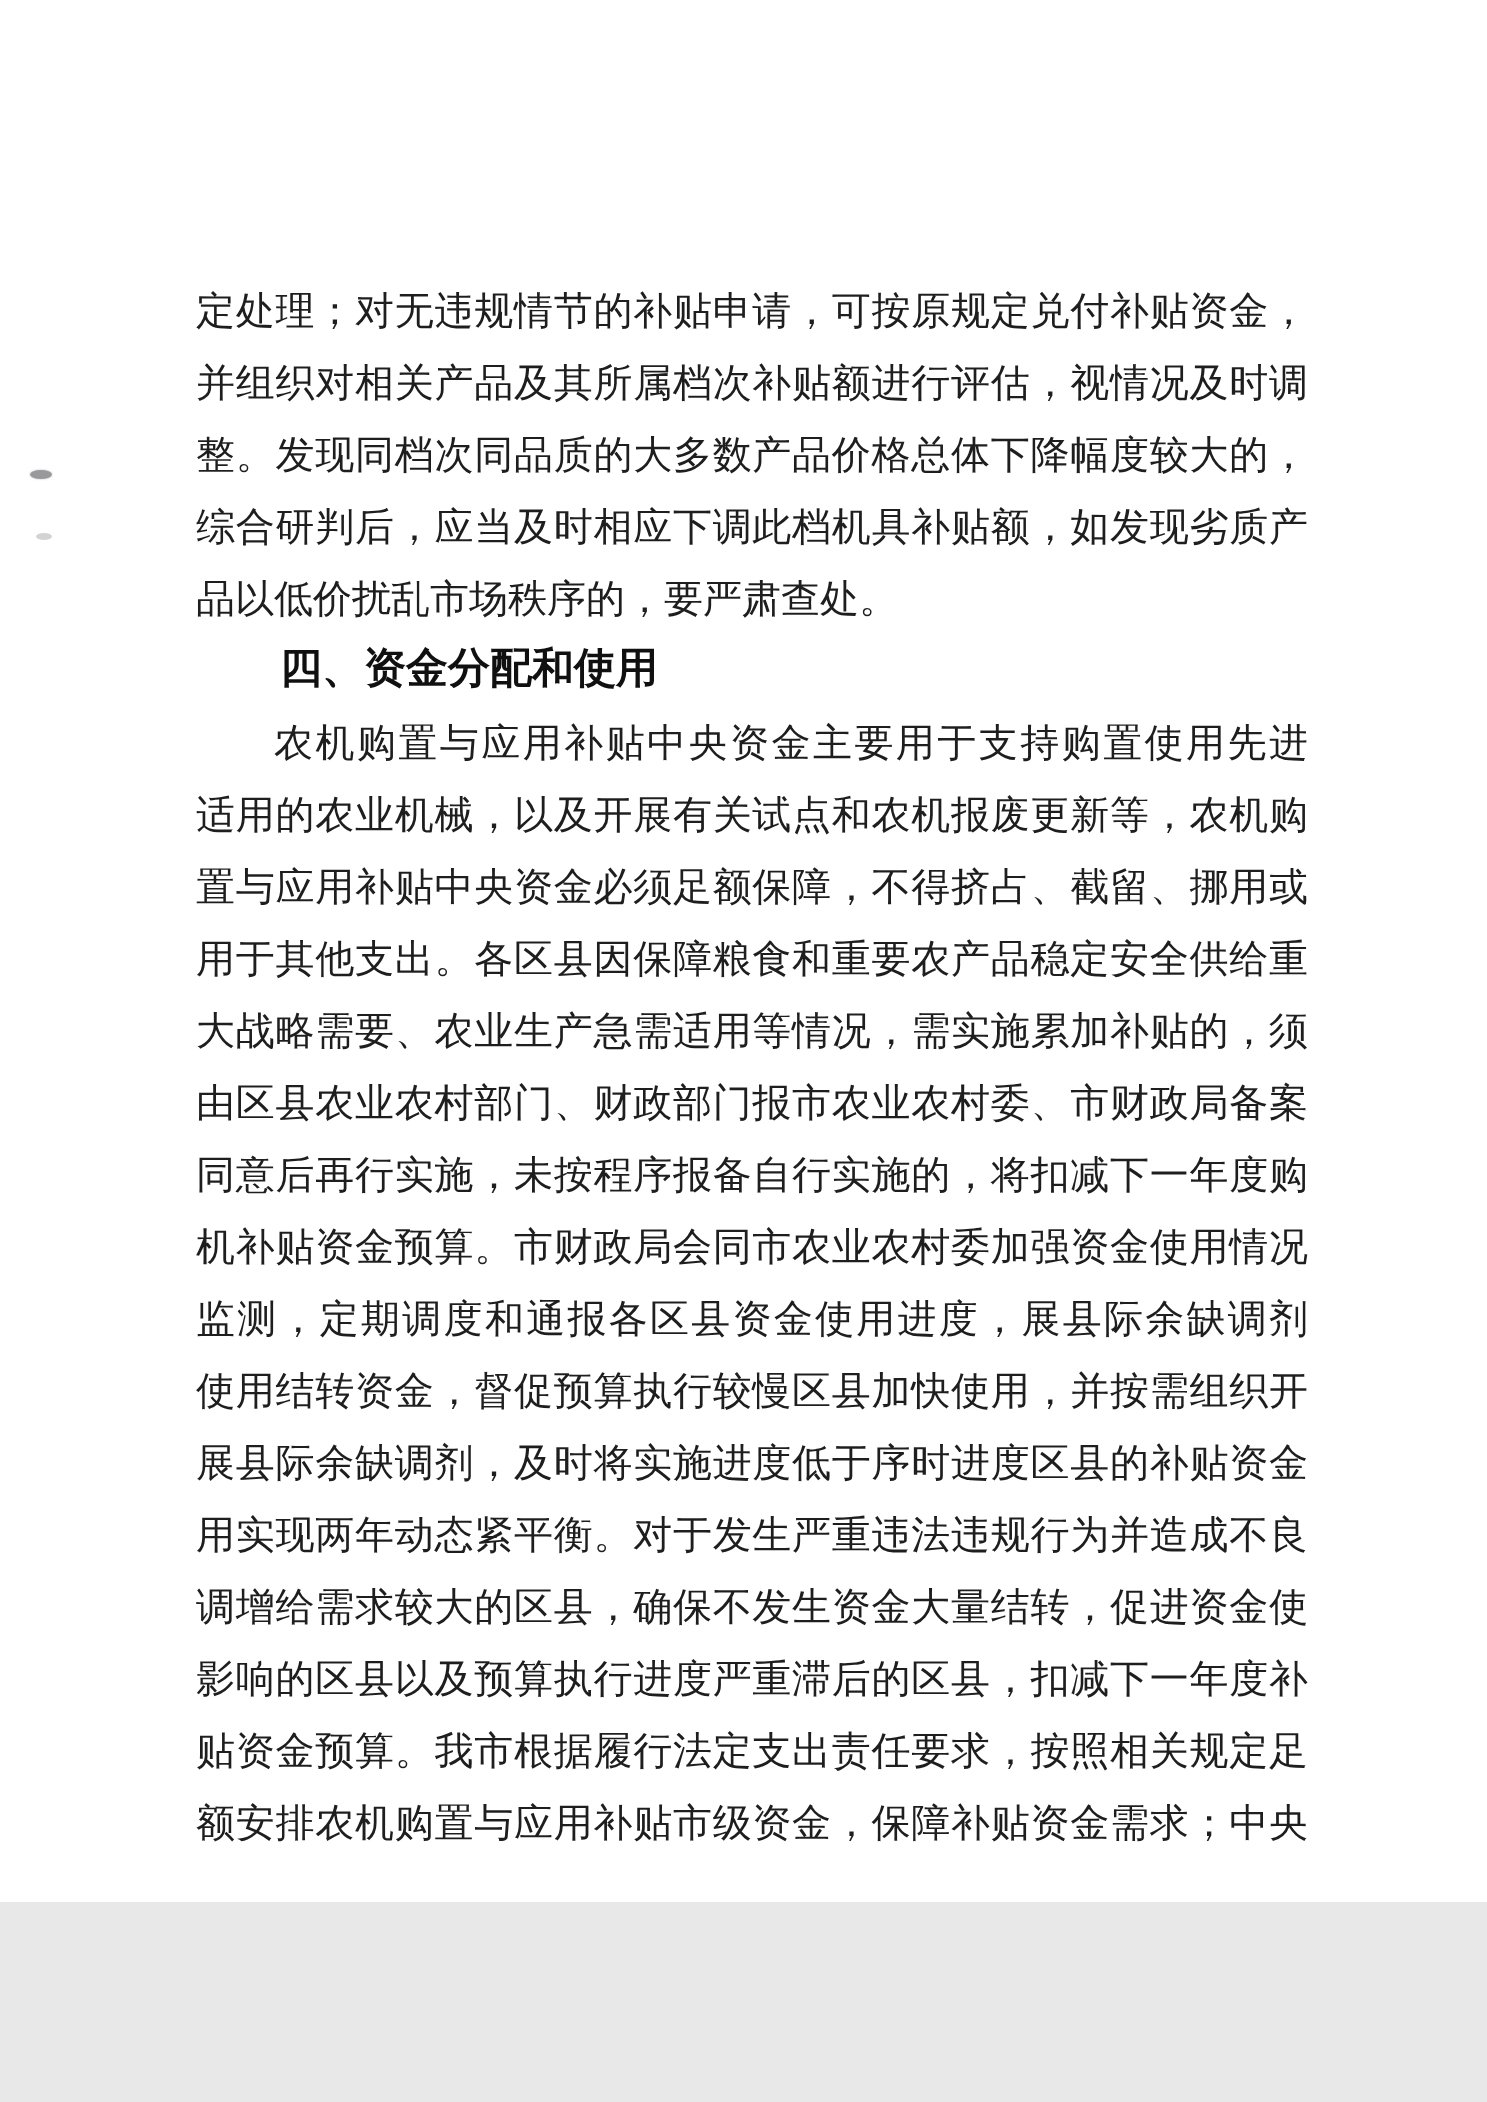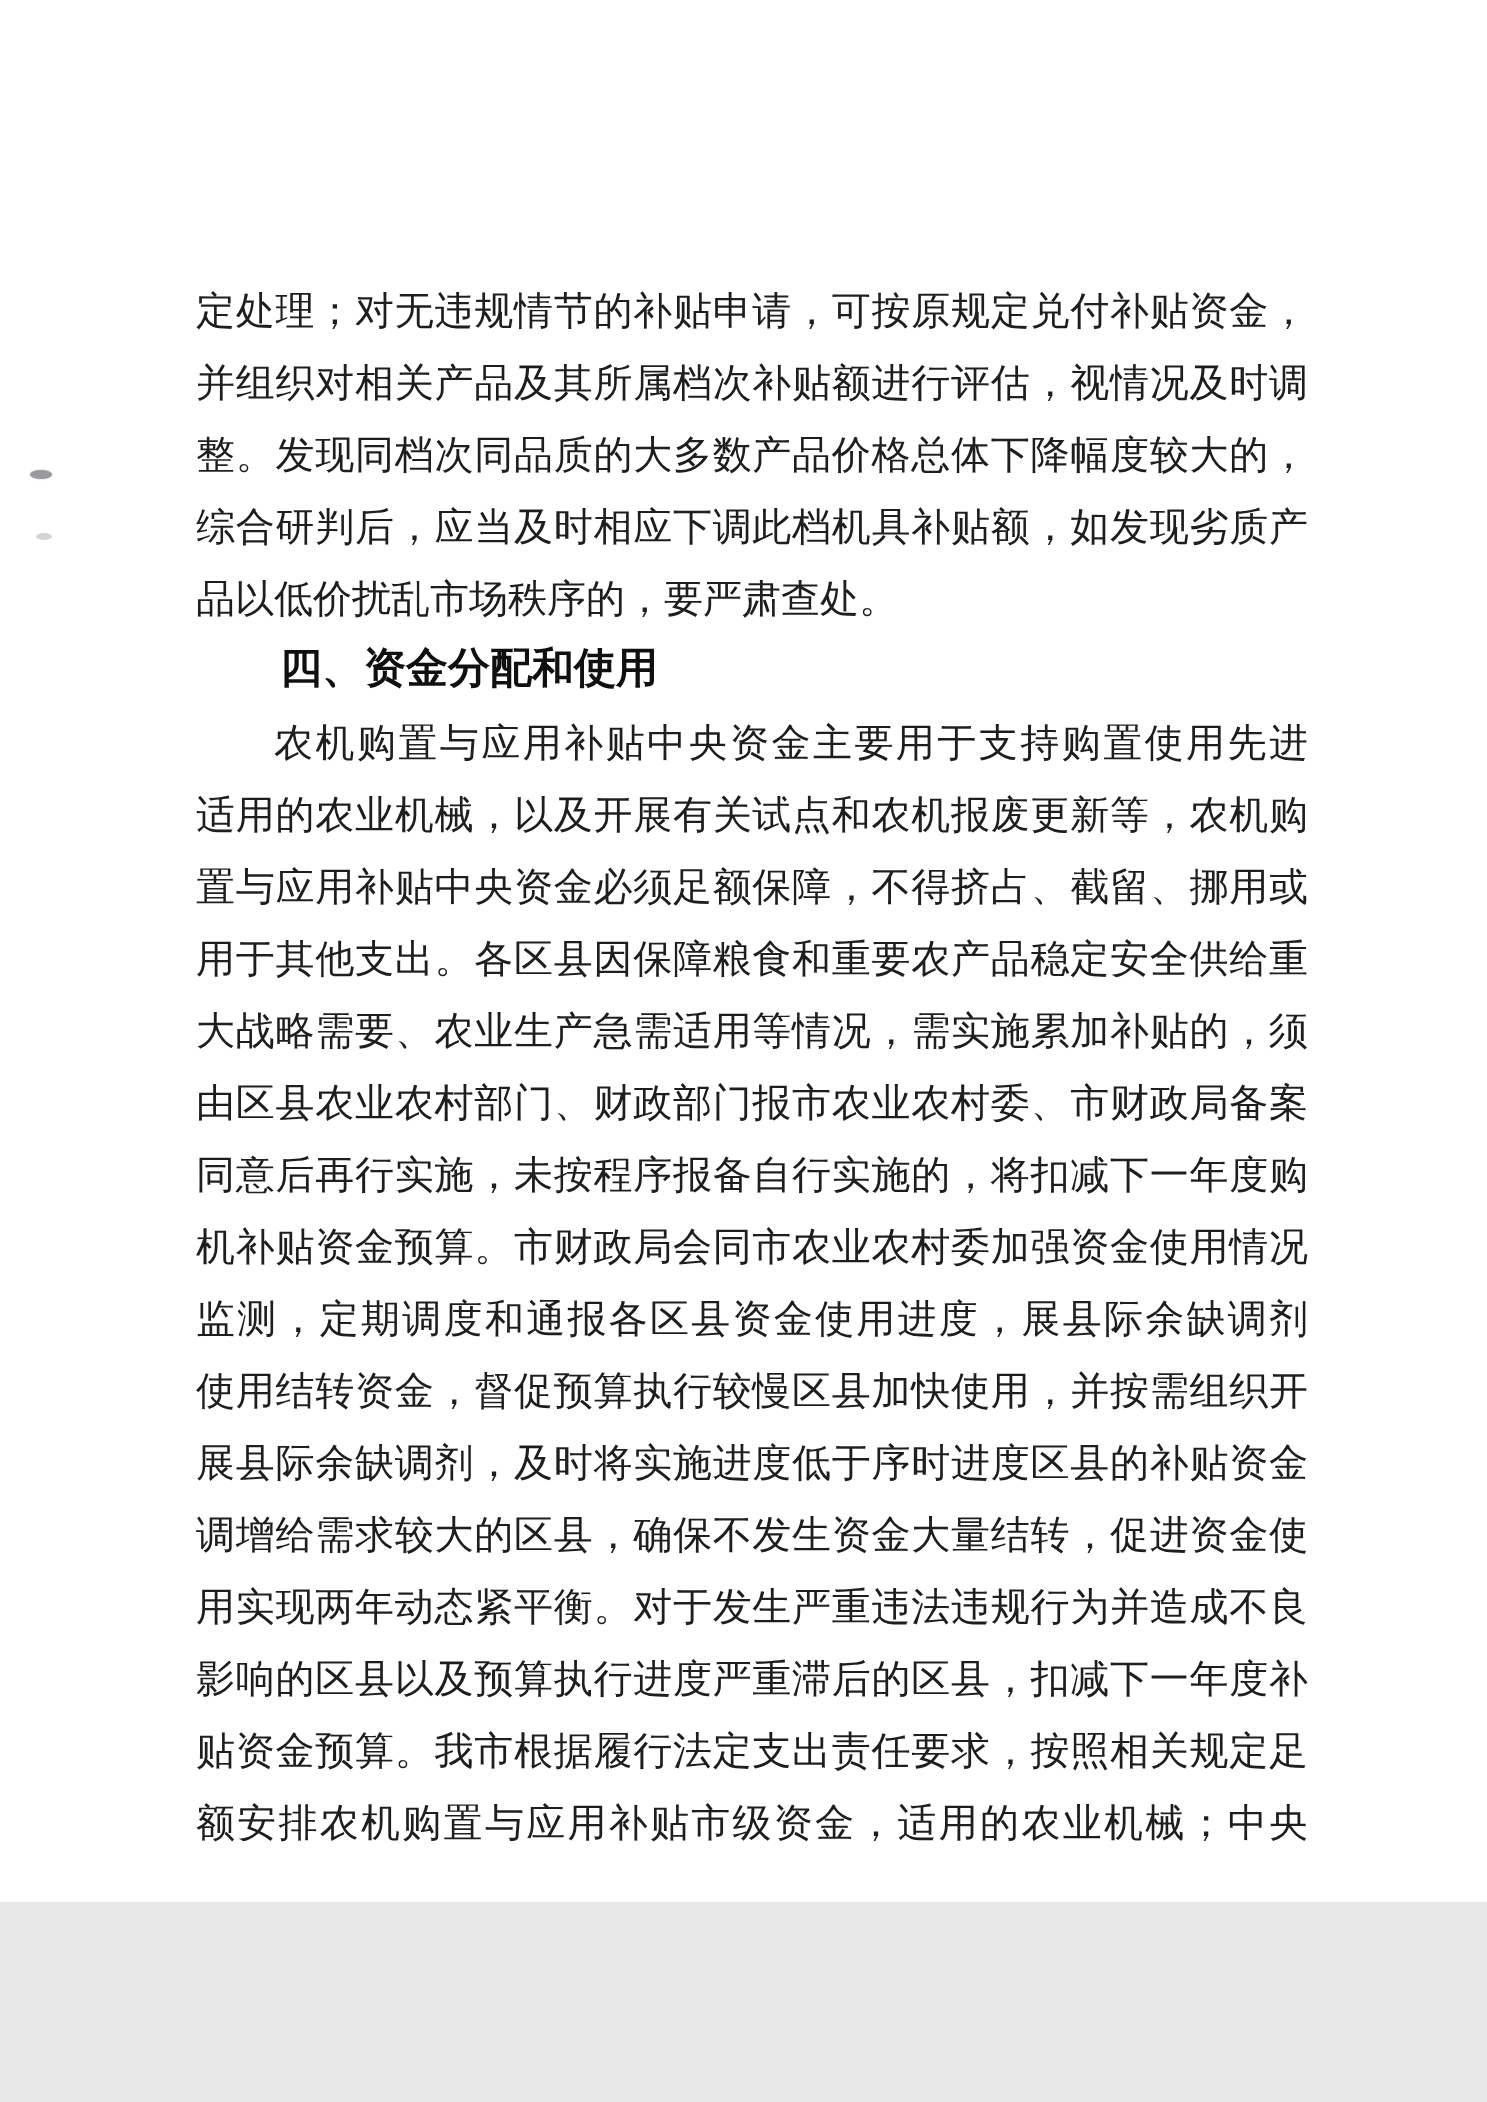--- a/index.html
+++ b/index.html
@@ -102,23 +102,23 @@
       <div class="line body-full">适用的农业机械，以及开展有关试点和农机报废更新等，农机购</div>
       <div class="line body-full">置与应用补贴中央资金必须足额保障，不得挤占、截留、挪用或</div>
       <div class="line body-full">用于其他支出。各区县因保障粮食和重要农产品稳定安全供给重</div>
       <div class="line body-full">大战略需要、农业生产急需适用等情况，需实施累加补贴的，须</div>
       <div class="line body-full">由区县农业农村部门、财政部门报市农业农村委、市财政局备案</div>
       <div class="line body-full">同意后再行实施，未按程序报备自行实施的，将扣减下一年度购</div>
       <div class="line body-full">机补贴资金预算。市财政局会同市农业农村委加强资金使用情况</div>
       <div class="line body-full">监测，定期调度和通报各区县资金使用进度，展县际余缺调剂</div>
       <div class="line body-full">使用结转资金，督促预算执行较慢区县加快使用，并按需组织开</div>
       <div class="line body-full">展县际余缺调剂，及时将实施进度低于序时进度区县的补贴资金</div>
+      <div class="line body-full">用实现两年动态紧平衡。对于发生严重违法违规行为并造成不良</div>
       <div class="line body-full">调增给需求较大的区县，确保不发生资金大量结转，促进资金使</div>
-      <div class="line body-full">用实现两年动态紧平衡。对于发生严重违法违规行为并造成不良</div>
       <div class="line body-full">影响的区县以及预算执行进度严重滞后的区县，扣减下一年度补</div>
       <div class="line body-full">贴资金预算。我市根据履行法定支出责任要求，按照相关规定足</div>
-      <div class="line body-full">额安排农机购置与应用补贴市级资金，适用的农业机械；中央</div>
+      <div class="line body-full">额安排农机购置与应用补贴市级资金，保障补贴资金需求；中央</div>
     </div>
   <div class="page-number">— 7 —</div>
   <div class="smudge smudge-1"></div>
   <div class="smudge smudge-2"></div>
   <div class="scan-dots"></div>
 </div>
 
 </body></html>

